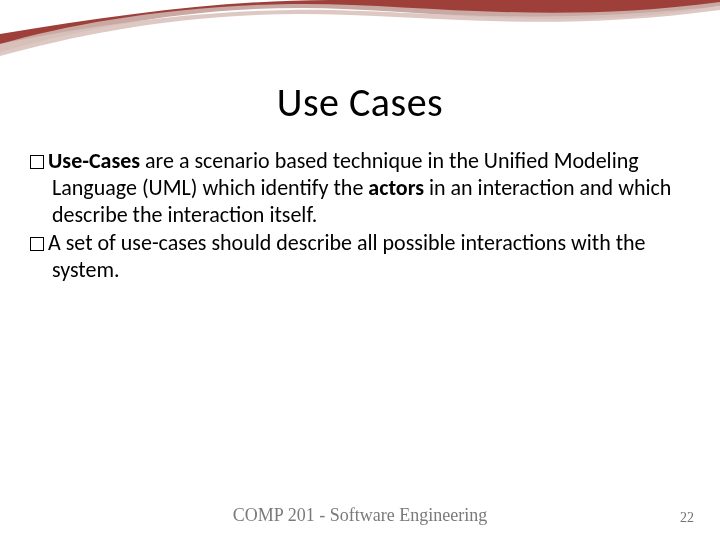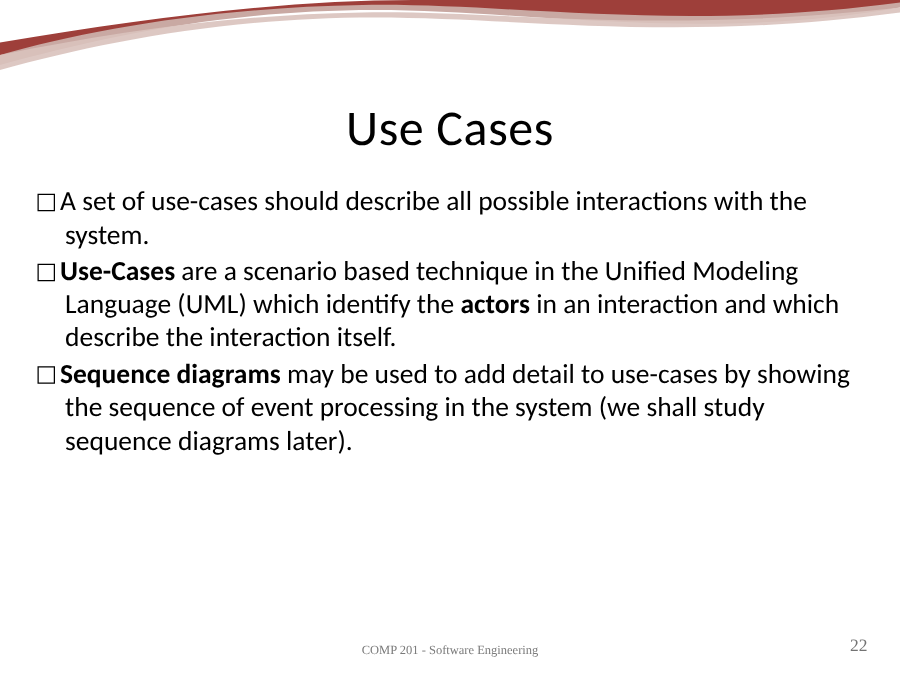--- a/index.html
+++ b/index.html
@@ -48,21 +48,21 @@
     margin-right: 4px;
   }
   .bold { font-weight: 700; }
   .footer-left {
     position: absolute;
     bottom: 14px;
     left: 0;
     width: 720px;
     text-align: center;
     font-family: "Times New Roman", serif;
-    font-size: 10px;
+    font-size: 18px;
     color: #7a7a7a;
   }
   .footer-right {
     position: absolute;
     bottom: 14px;
     right: 26px;
     font-family: "Times New Roman", serif;
     font-size: 14px;
     color: #737373;
   }
@@ -76,25 +76,22 @@
     <path d="M0,0 L720,0 L720,6 C560,34 420,8 300,8 C180,8 80,30 0,52 Z" fill="#c9a9a3"></path>
     <path d="M0,0 L720,0 L720,2 C540,26 410,2 290,4 C170,6 70,24 0,44 Z" fill="#9e3f3a"></path>
     <path d="M0,34 C120,14 230,0 330,0 L0,0 Z" fill="#ffffff"></path>
     <path d="M0,44 C90,26 180,12 290,10 C400,8 520,28 720,6 L720,10 C540,34 420,14 300,14 C180,14 80,34 0,56 Z" fill="#d9c2bd" opacity="0.9"></path>
   </svg>
 
   <h1 class="title">Use Cases</h1>
 
   <div class="body">
     <p class="para">
-      <span class="marker"></span><span>A set of use-cases should describe all possible interactions with the system.</span>
-    </p>
-    <p class="para">
       <span class="marker"></span><span class="bold">Use-Cases</span><span> are a scenario based technique in the Unified Modeling Language (UML) which identify the </span><span class="bold">actors</span><span> in an interaction and which describe the interaction itself.</span>
     </p>
     <p class="para">
-      <span class="marker"></span><span class="bold">Sequence diagrams</span><span> may be used to add detail to use-cases by showing the sequence of event processing in the system (we shall study sequence diagrams later).</span>
+      <span class="marker"></span><span>A set of use-cases should describe all possible interactions with the system.</span>
     </p>
   </div>
 
   <div class="footer-left">COMP 201 - Software Engineering</div>
   <div class="footer-right">22</div>
 </div>
 
 </body></html>

